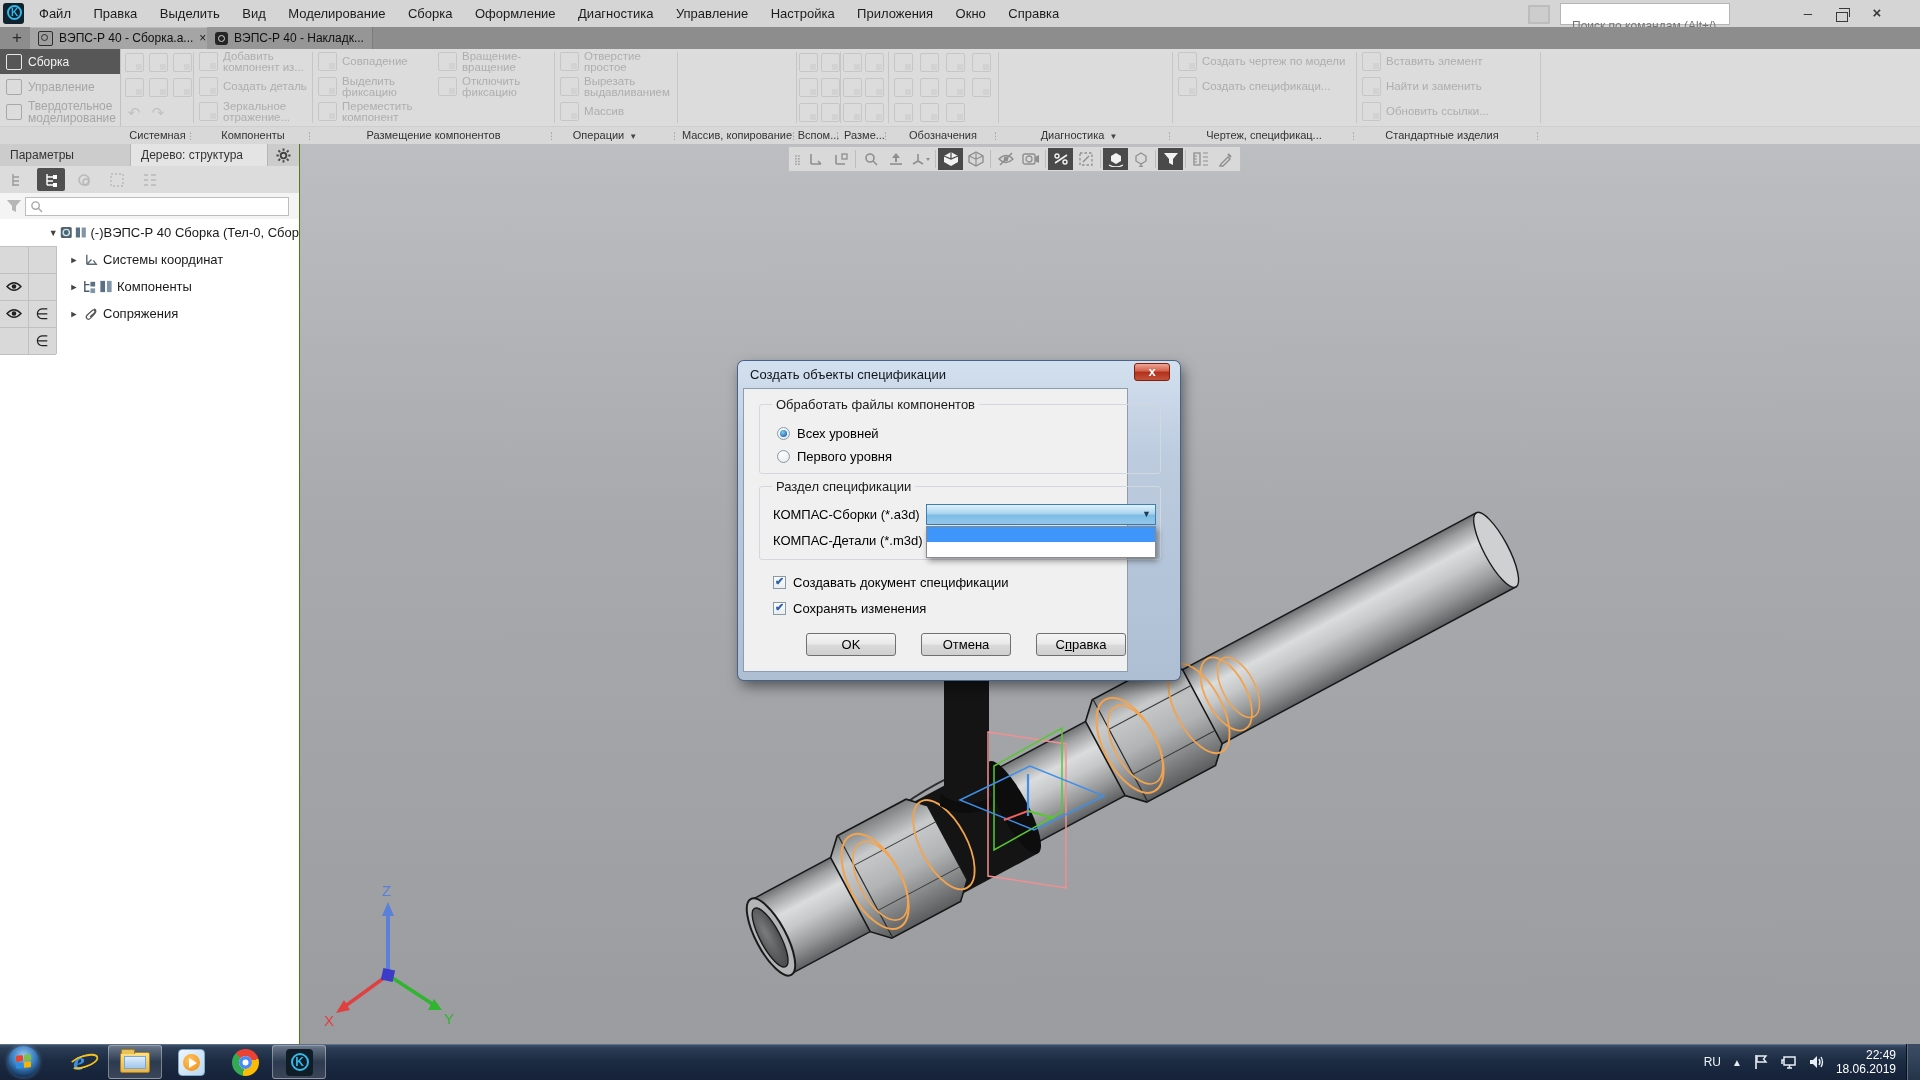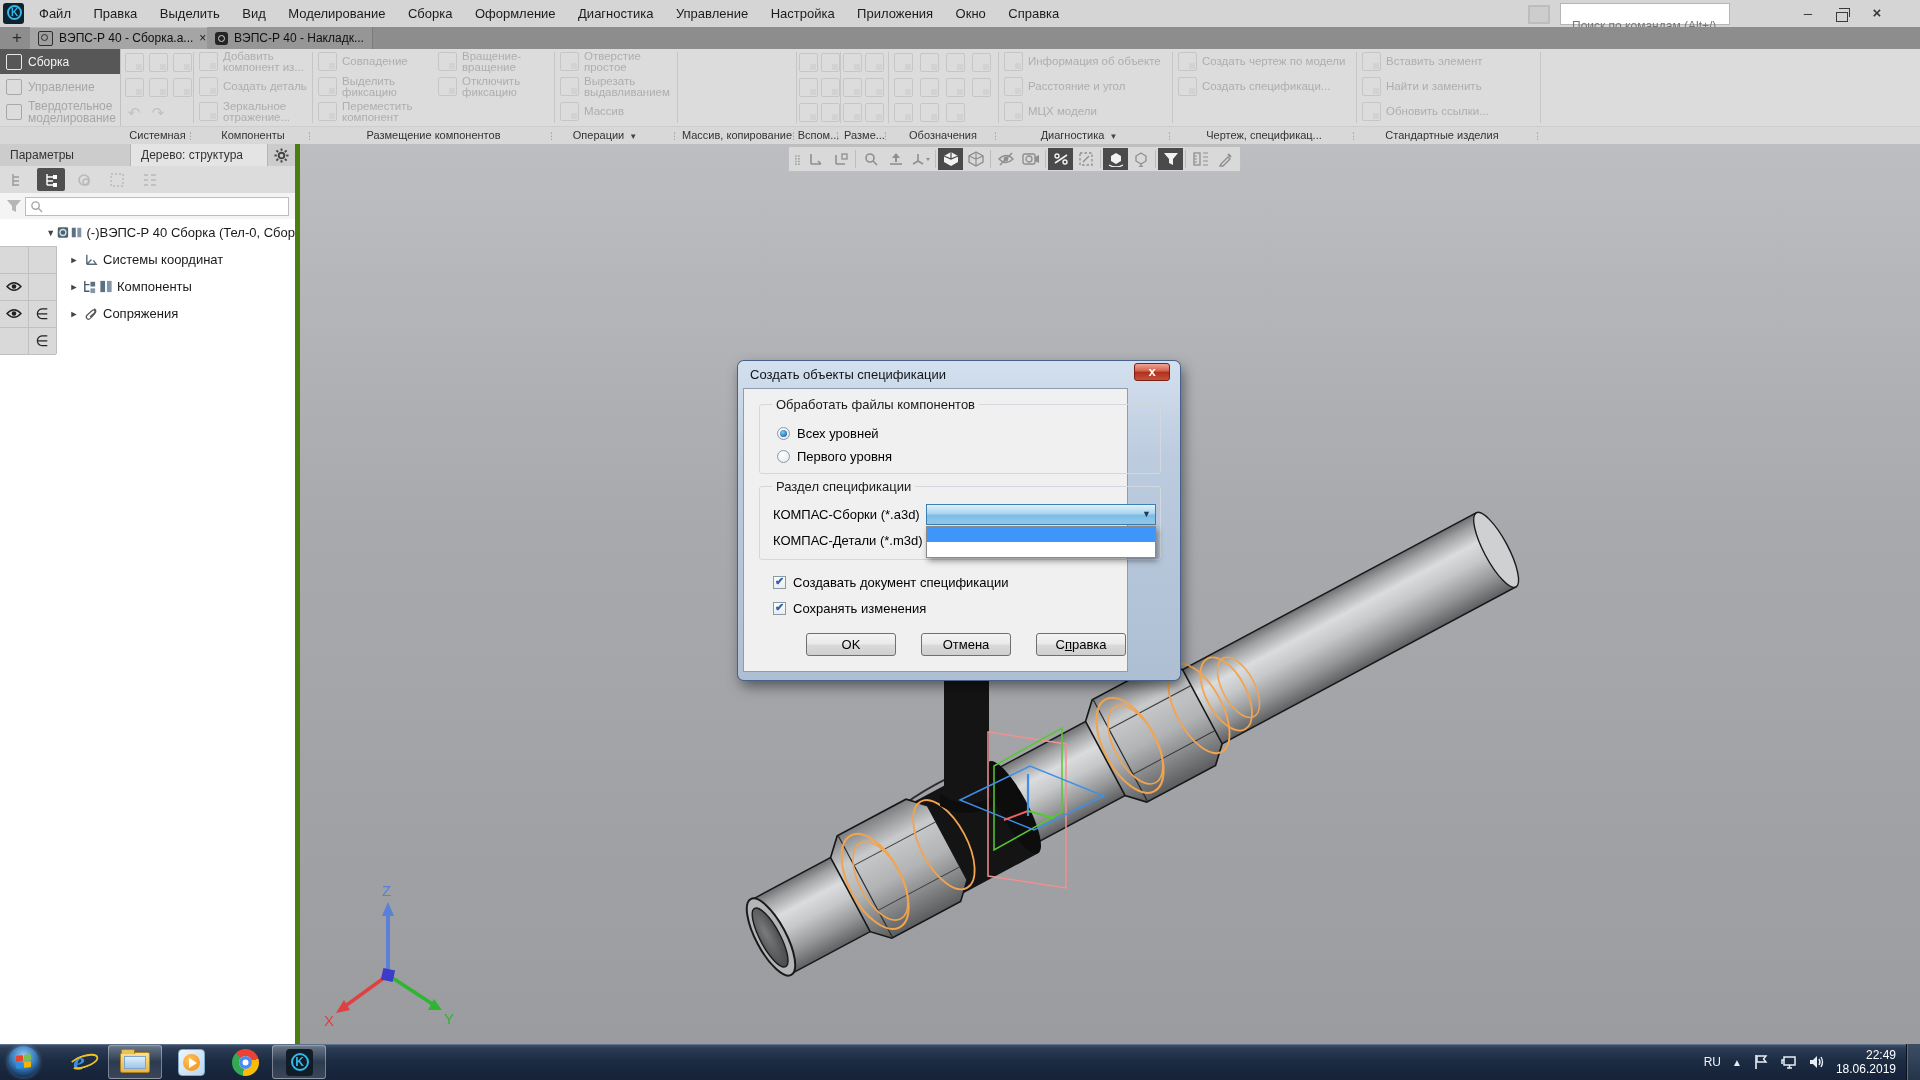--- a/index.html
+++ b/index.html
@@ -43,21 +43,21 @@
   .icongrid{display:grid;grid-template-columns:repeat(3,24px);grid-auto-rows:25px;align-items:center;justify-items:center;padding-top:1px;}
   .icongrid2{display:grid;grid-template-columns:repeat(2,22px);grid-auto-rows:25px;align-items:center;justify-items:center;padding-top:1px;}
   .icongrid4{display:grid;grid-template-columns:repeat(4,26px);grid-auto-rows:25px;align-items:center;justify-items:center;padding-top:1px;}
   .uglyph{color:#c0c0c0;font-size:15px;line-height:15px;}
   
   #sectionrow{position:absolute;left:0;top:126px;width:1920px;height:18px;background:#d8d8d8;border-top:1px solid #cecece;border-bottom:1px solid #a8a8a8;}
   .seclabel{position:absolute;top:0;height:18px;font-size:11px;color:#333;text-align:center;line-height:17px;white-space:nowrap;overflow:hidden;}
   .grip{position:absolute;top:1px;font-size:9px;color:#8f8f8f;line-height:16px;}
   .secarrow{font-size:8px;color:#444;margin-left:5px;}
   
-  #panel{position:absolute;left:0;top:144px;width:300px;height:900px;background:#ffffff;border-right:5px solid #4d7c0f;box-sizing:border-box;}
+  #panel{position:absolute;left:0;top:144px;width:300px;height:900px;background:#ffffff;border-right:1px solid #4d7c0f;box-sizing:border-box;}
   .ptabs{position:absolute;left:0;top:0;width:100%;height:22px;display:flex;}
   .ptab{height:22px;font-size:12px;color:#333;display:flex;align-items:center;padding:0 10px;border-right:1px solid #b5b5b5;box-sizing:border-box;}
   .ptab.idle{background:#cccccc;width:131px;}
   .ptab.act{background:#e4e4e4;width:137px;}
   .gearcell{flex:1;background:#cccccc;display:flex;align-items:center;justify-content:center;}
   #ptoolbar{position:absolute;left:0;top:22px;width:100%;height:27px;background:#dcdcdc;display:flex;align-items:center;gap:5px;padding-left:4px;box-sizing:border-box;}
   .ptool{width:28px;height:23px;display:flex;align-items:center;justify-content:center;border-radius:2px;}
   .ptool.on{background:#4f4f4f;}
   #psearchrow{position:absolute;left:0;top:49px;width:100%;height:26px;background:#f4f4f4;display:flex;align-items:center;}
   #psearch{margin-left:2px;width:264px;height:19px;background:#fff;border:1px solid #bdbdbd;display:flex;align-items:center;gap:4px;padding-left:4px;box-sizing:border-box;}
@@ -293,34 +293,20 @@
         <span class="ric"></span>
         <span class="ric"></span>
         <span class="ric"></span>
       <span class="ric"></span>
         <span class="ric"></span>
         <span class="ric"></span>
     </div>
   </div>
   <div class="rsep" style="left:998px"></div>
 
-  <div class="rgroup" style="left:999px;width:172px">
-    <div class="rbtn">
-        <span class="ric"></span>
-        <span class="lbl" style="width:140px">Информация об объекте</span>
-      </div>
-    <div class="rbtn">
-        <span class="ric"></span>
-        <span class="lbl" style="width:140px">Расстояние и угол</span>
-      </div>
-    <div class="rbtn">
-        <span class="ric"></span>
-        <span class="lbl" style="width:140px">МЦХ модели</span>
-      </div>
-  </div>
   <div class="rsep" style="left:1172px"></div>
 
   <div class="rgroup" style="left:1173px;width:182px">
     <div class="rbtn">
         <span class="ric"></span>
         <span class="lbl" style="width:150px">Создать чертеж по модели</span>
       </div>
     <div class="rbtn">
         <span class="ric"></span>
         <span class="lbl" style="width:150px">Создать спецификаци...</span>

